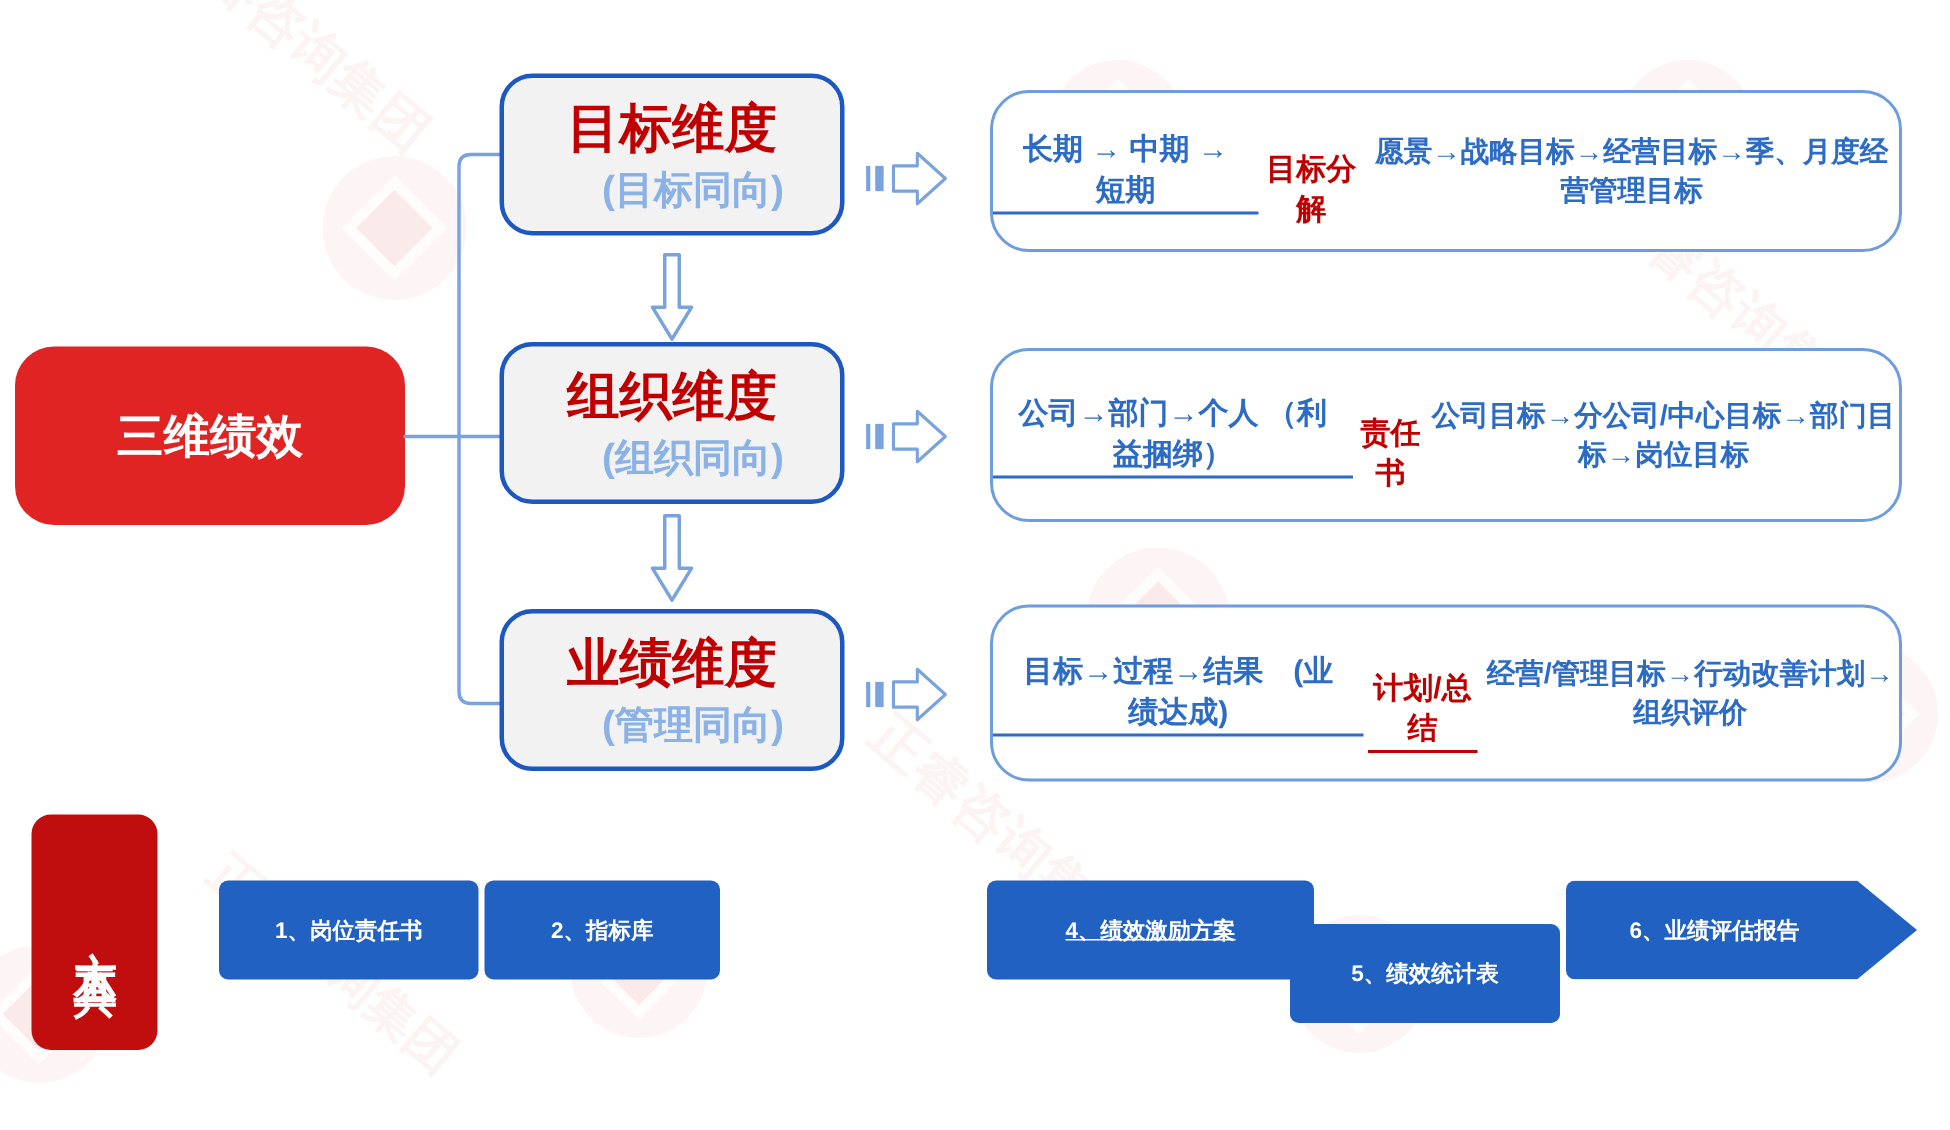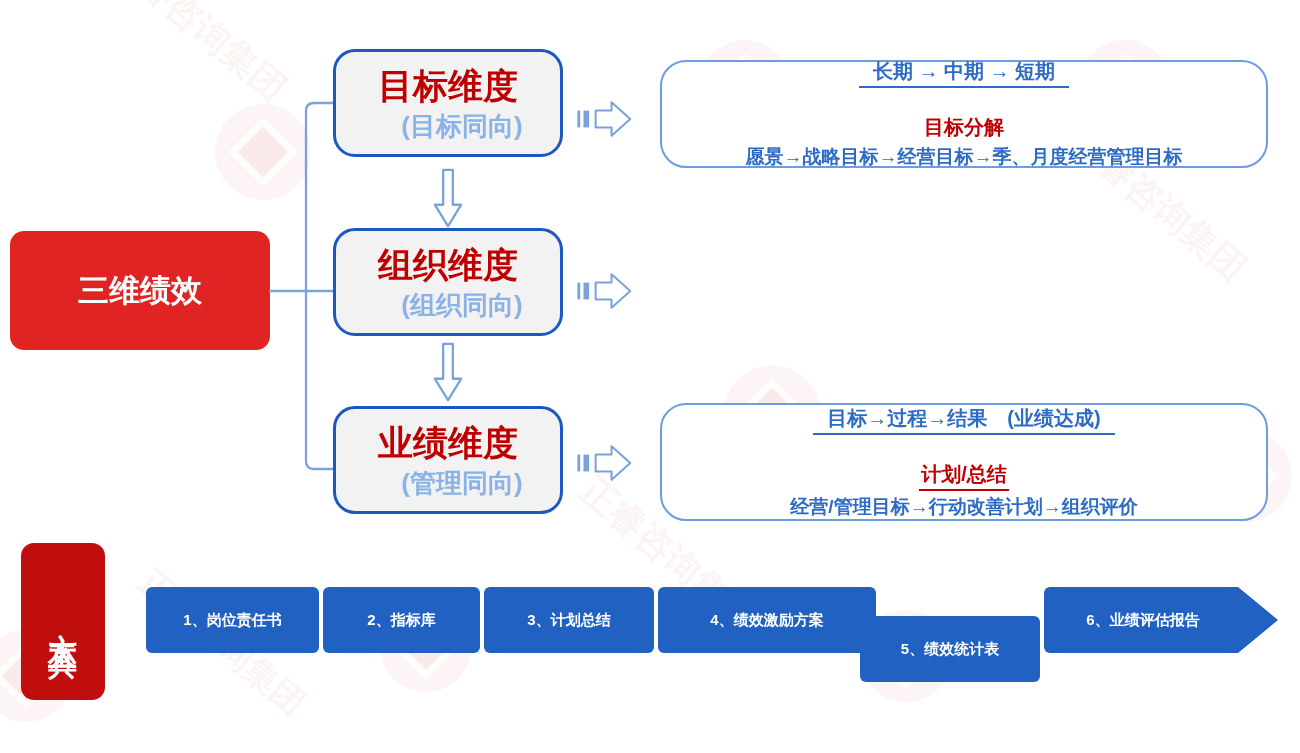--- a/index.html
+++ b/index.html
@@ -15,21 +15,21 @@
   
   .wm-text{position:absolute;color:rgba(198,40,40,0.055);font-weight:bold;
     transform:rotate(40deg);white-space:nowrap;pointer-events:none;}
   .wm-logo{position:absolute;border-radius:50%;background:rgba(224,60,60,0.05);
     display:flex;align-items:center;justify-content:center;pointer-events:none;}
   .wm-logo .diamond{width:52%;height:52%;border:7px solid rgba(255,255,255,0.85);
     transform:rotate(45deg);background:rgba(224,60,60,0.06);}
 
   
   .main-box{position:absolute;left:10px;top:231px;width:260px;height:119px;
-    background:var(--main-red);border-radius:14px;color:#fff;display:flex;
+    background:var(--main-red);border-radius:26px;color:#fff;display:flex;
     flex-direction:column;align-items:center;justify-content:center;line-height:1.35;}
   .main-box .t{font-size:31px;font-weight:bold;}
   .main-box .s{font-size:28px;font-weight:bold;}
 
   
   .bracket{position:absolute;left:266px;top:96px;width:70px;height:380px;}
 
   
   .dim-box{position:absolute;left:333px;width:230px;height:108px;background:var(--dim-fill);
     border:3.5px solid var(--dim-border-blue);border-radius:22px;display:flex;
@@ -39,42 +39,42 @@
   .dim-r1{top:49px;} .dim-r2{top:228px;} .dim-r3{top:406px;}
 
   
   .down-arrow{position:absolute;left:432px;width:32px;height:62px;}
   .da-r1{top:167px;} .da-r2{top:341px;}
   .striped-arrow{position:absolute;left:576px;width:58px;height:46px;}
   .sa-r1{top:96px;} .sa-r2{top:268px;} .sa-r3{top:440px;}
 
   
   .detail-box{position:absolute;left:660px;width:608px;border:2.5px solid var(--detail-border-blue);
-    border-radius:26px;background:#fff;display:flex;flex-direction:column;align-items:center;
+    border-radius:26px;background:#fff;display:flex;flex-direction:row;align-items:center;
     justify-content:center;gap:3px;text-align:center;}
   .det-r1{top:60px;height:108px;} .det-r2{top:232px;height:116px;} .det-r3{top:403px;height:118px;}
   .detail-box .l1{font-size:20px;font-weight:bold;color:var(--detail-text-blue);
     border-bottom:2px solid var(--detail-text-blue);padding:0 14px 1px 14px;}
   .detail-box .l2{font-size:20px;font-weight:bold;color:var(--dark-red);margin-top:23px;}
   .detail-box .l2.u{border-bottom:2px solid var(--dark-red);padding:0 2px 1px 2px;}
   .detail-box .l3{font-size:19px;font-weight:bold;color:var(--detail-text-blue);}
 
   
   .tools-box{position:absolute;left:21px;top:543px;width:84px;height:157px;
     background:#c00d0d;border-radius:13px;color:#fff;display:flex;align-items:center;
     justify-content:center;}
   .tools-box .v{writing-mode:vertical-rl;text-orientation:upright;font-size:29px;
     font-weight:bold;letter-spacing:6px;}
 
   .band{position:absolute;top:587px;height:66px;left:0;width:1300px;}
   .band .seg{position:absolute;top:0;height:66px;background:var(--band-blue);
     border-radius:6px;color:#fff;font-size:15px;font-weight:bold;display:flex;
     align-items:center;justify-content:center;white-space:nowrap;}
   .seg1{left:146px;width:173px;} .seg2{left:323px;width:157px;} .seg3{left:484px;width:170px;}
-  .seg4{left:658px;width:218px;} .seg5{left:860px;width:180px;margin-top:29px;}
+  .seg4{left:658px;width:218px;text-decoration:underline;} .seg5{left:860px;width:180px;margin-top:29px;}
   .seg6{left:1044px;width:234px;border-radius:6px 0 0 6px;
     clip-path:polygon(0 0,194px 0,100% 50%,194px 100%,0 100%);padding-right:36px;}
 </style>
 </head>
 <body>
 
 <div class="stage">
 
   <div class="wm-text" style="left:90px;top:0;font-size:36px;">正睿咨询集团</div>
   <div class="wm-text" style="left:560px;top:530px;font-size:36px;">正睿咨询集团</div>
@@ -135,20 +135,25 @@
 
   <div class="dim-box dim-r2">
     <div class="t">组织维度</div>
     <div class="s">(组织同向)</div>
   </div>
   <svg class="striped-arrow sa-r2" viewBox="0 0 62 48">
     <rect x="1.5" y="15" width="3" height="18" fill="var(--connector-blue)"></rect>
     <rect x="8" y="15" width="6" height="18" fill="var(--connector-blue)"></rect>
     <path d="M21,15 H38 V6 L58,24 L38,42 V33 H21 Z" fill="#fff" stroke="var(--connector-blue)" stroke-width="2.2" stroke-linejoin="round"></path>
   </svg>
+  <div class="detail-box det-r2">
+    <div class="l1">公司→部门→个人 （利益捆绑）</div>
+    <div class="l2">责任书</div>
+    <div class="l3">公司目标→分公司/中心目标→部门目标→岗位目标</div>
+  </div>
 
   <svg class="down-arrow da-r2" viewBox="0 0 32 64">
     <path d="M11,3 H21 V39 H29.5 L16,61 L2.5,39 H11 Z" fill="#fff" stroke="var(--connector-blue)" stroke-width="2.4" stroke-linejoin="round"></path>
   </svg>
 
   <div class="dim-box dim-r3">
     <div class="t">业绩维度</div>
     <div class="s">(管理同向)</div>
   </div>
   <svg class="striped-arrow sa-r3" viewBox="0 0 62 48">
@@ -162,19 +167,18 @@
     <div class="l3">经营/管理目标→行动改善计划→组织评价</div>
   </div>
 
   <div class="tools-box">
     <div class="v">六大工具</div>
   </div>
 
   <div class="band">
     <div class="seg seg1">1、岗位责任书</div>
     <div class="seg seg2">2、指标库</div>
-    <div class="seg seg3">3、计划总结</div>
     <div class="seg seg4">4、绩效激励方案</div>
     <div class="seg seg5">5、绩效统计表</div>
     <div class="seg seg6">6、业绩评估报告</div>
   </div>
 
 </div>
 
 </body></html>

